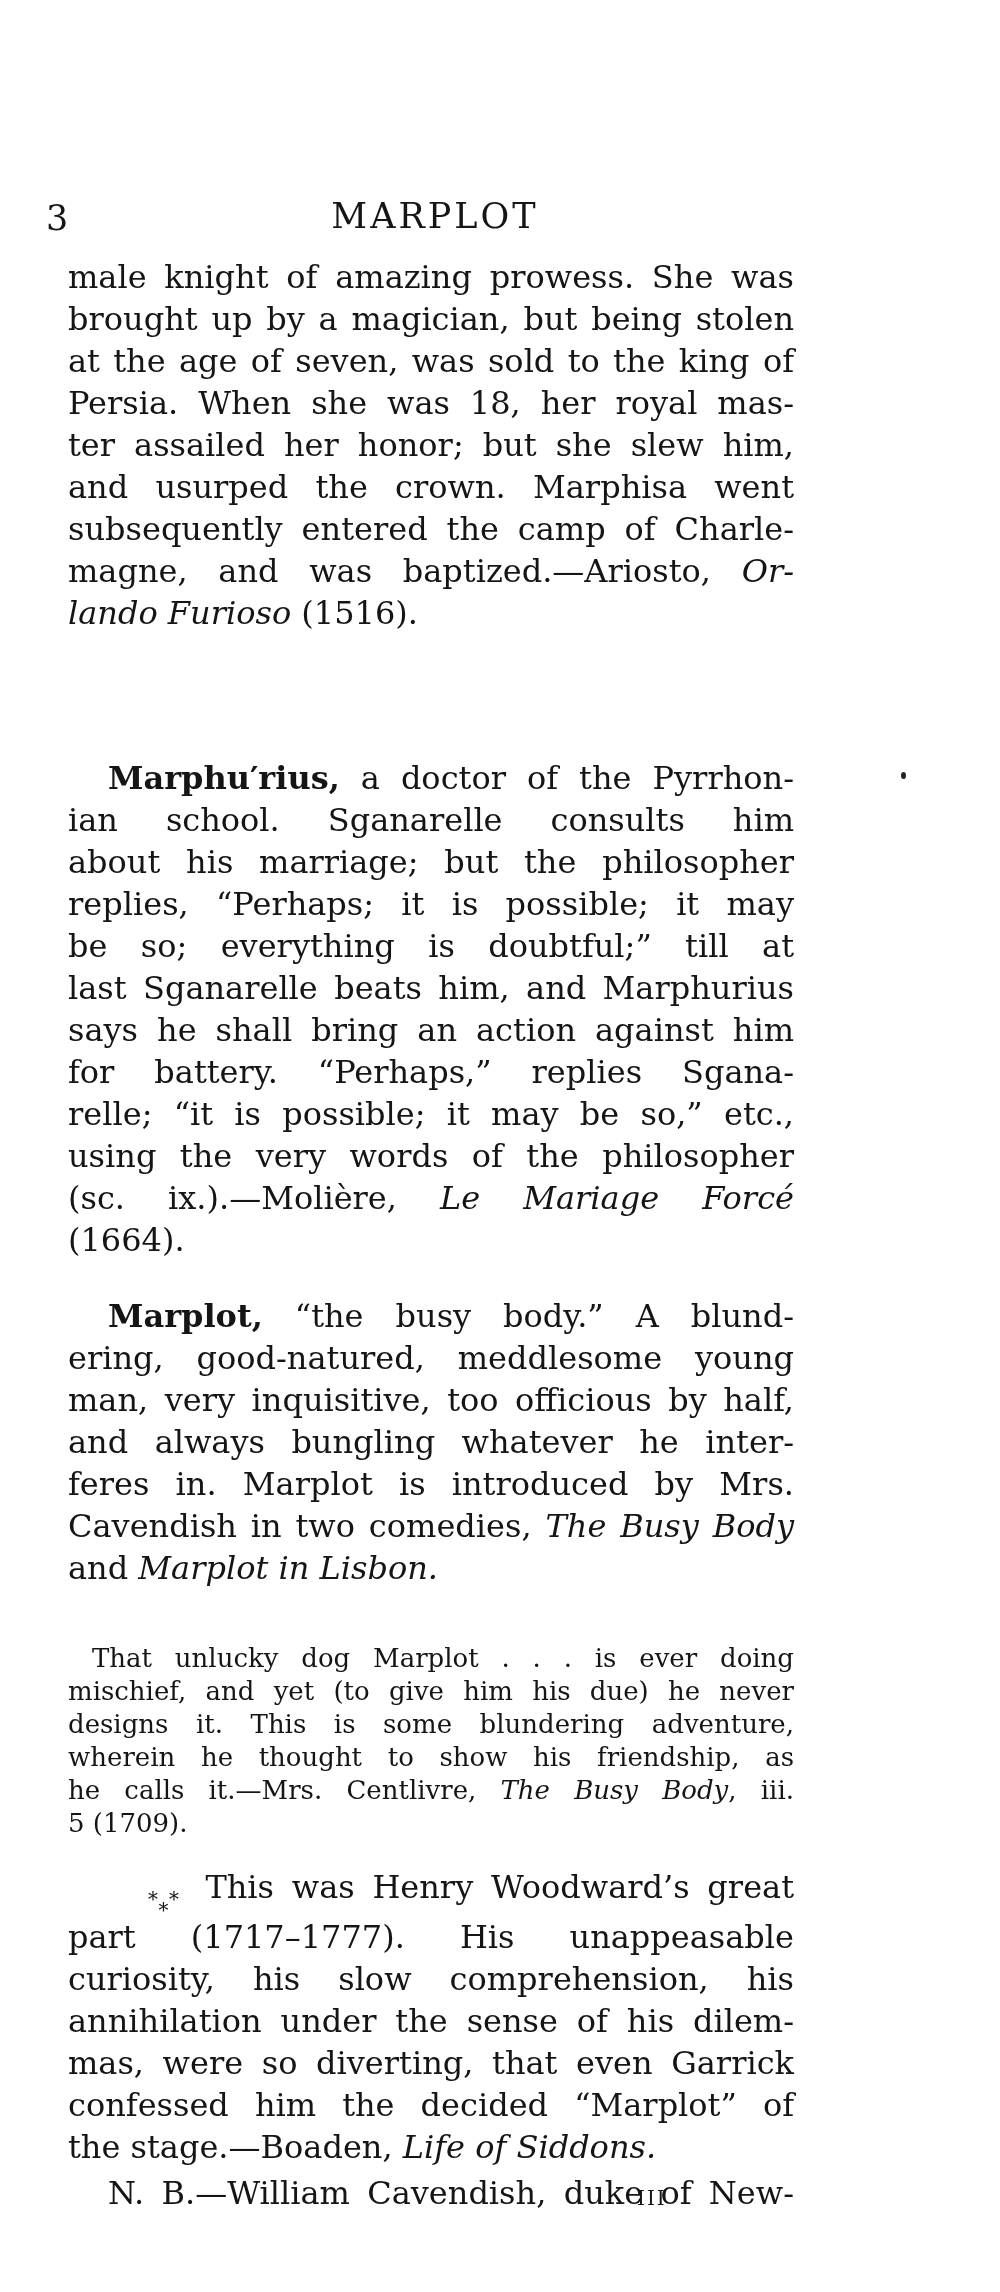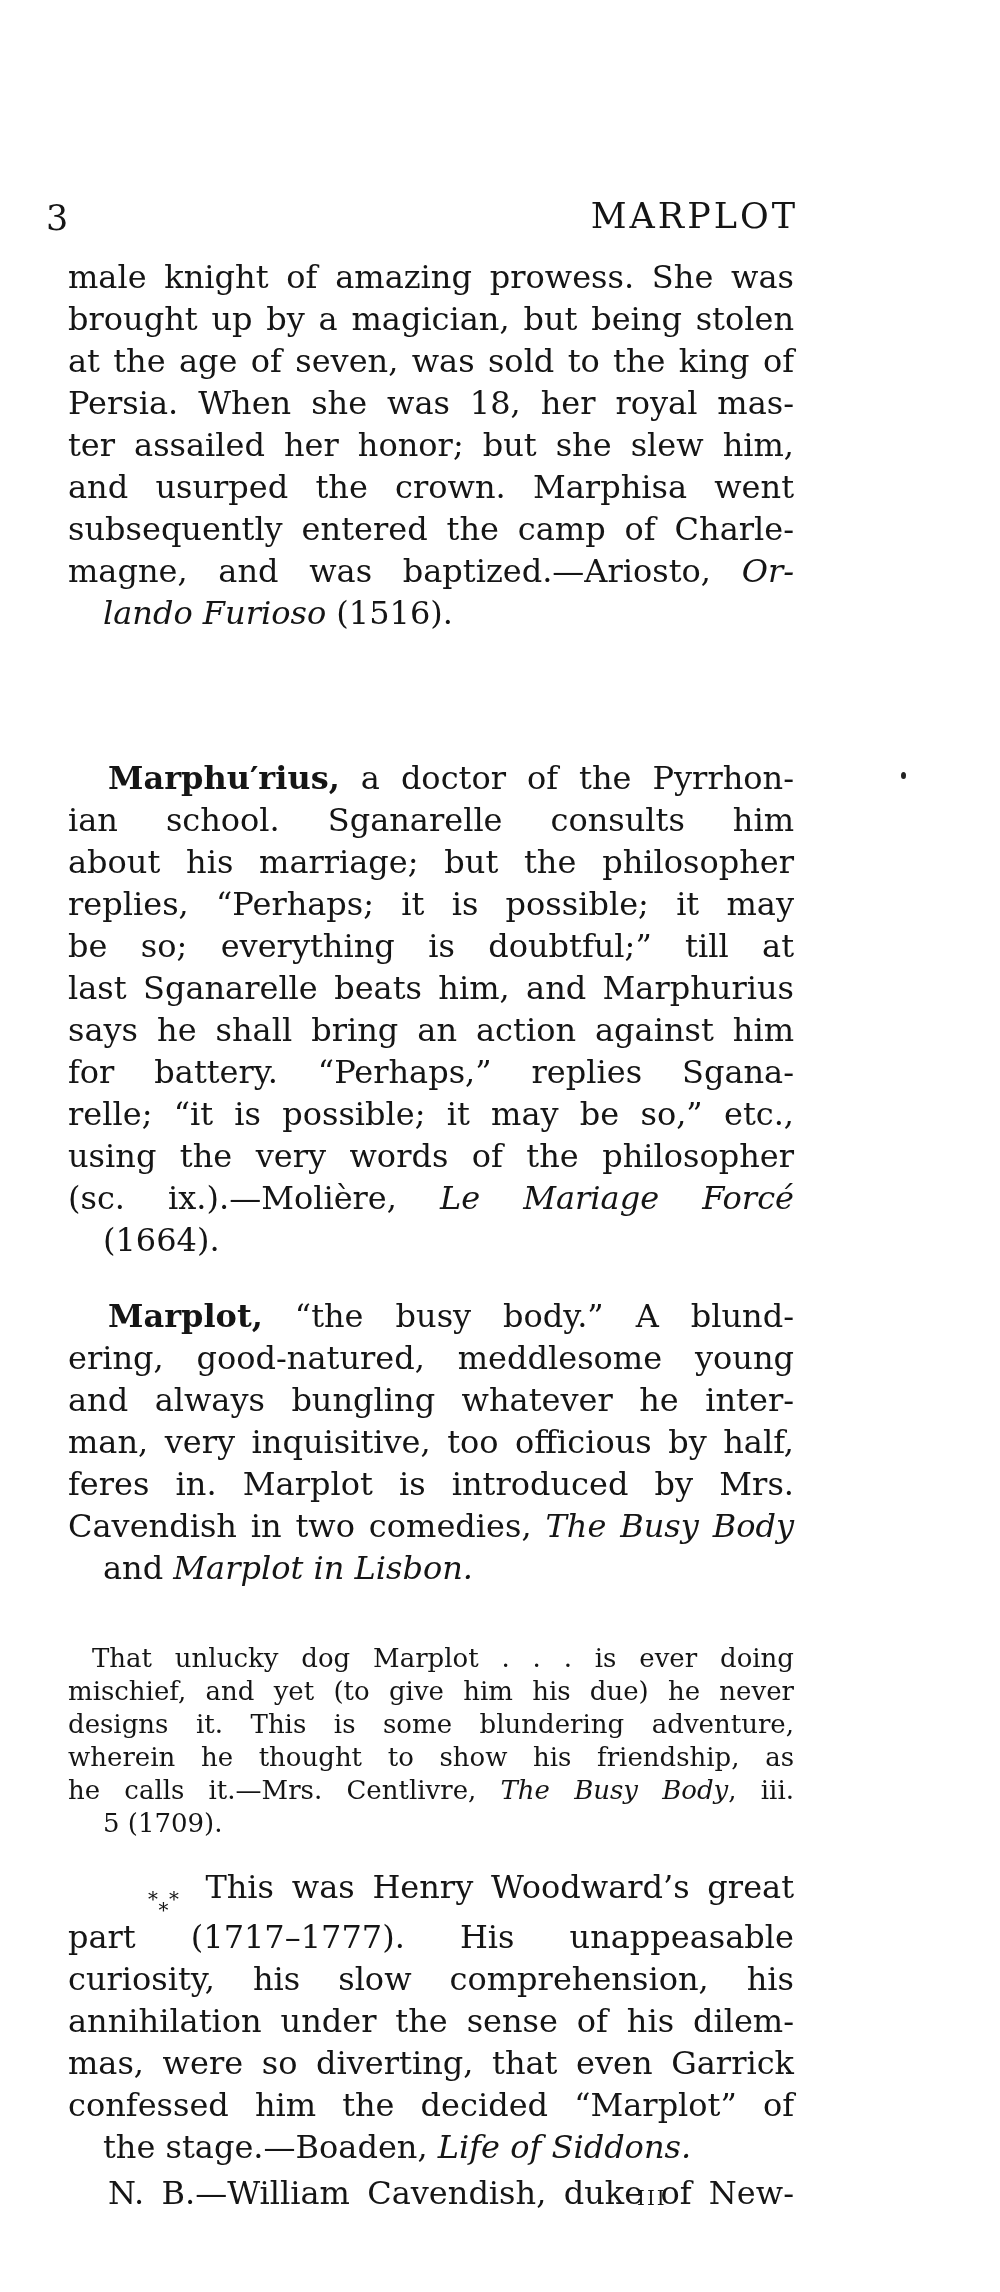--- a/index.html
+++ b/index.html
@@ -6,26 +6,26 @@
   .page{
     position:relative;
     width:1000px;height:2292px;
     background:#ffffff;
     color:#151515;
     font-family:"DejaVu Serif", serif;
     overflow:hidden;
   }
   .running-head{position:absolute;top:196px;left:0;width:1000px;height:52px;font-size:35px;}
   .pagenum{position:absolute;left:46px;top:2px;}
-  .headtitle{position:absolute;left:72px;width:726px;top:0;text-align:right;letter-spacing:3px;}
+  .headtitle{position:absolute;left:72px;width:726px;top:0;text-align:center;letter-spacing:3px;}
   .para{position:absolute;left:68px;width:726px;}
   .body-text{font-size:32px;line-height:42px;}
   .quote-text{font-size:26px;line-height:33px;}
   .ln{text-align:justify;text-align-last:justify;white-space:normal;}
-  .ln.last{text-align-last:left;margin-left:35px;}
+  .ln.last{text-align-last:left;}
   .ln.indent{text-indent:40px;}
   .quote-text .ln.indent{text-indent:24px;}
   .it{font-style:italic;}
   .bd{font-weight:bold;}
   .asterism{
     display:inline-flex;flex-direction:column;align-items:center;
     line-height:.52;font-size:.62em;letter-spacing:.12em;
     vertical-align:-0.42em;margin-right:.32em;
   }
   .signature{position:absolute;left:637px;top:2186px;width:84px;text-align:left;
@@ -66,22 +66,22 @@
       <div class="ln"><span>for battery.  “Perhaps,” replies Sgana-</span></div>
       <div class="ln"><span>relle; “it is possible; it may be so,” etc.,</span></div>
       <div class="ln"><span>using the very words of the philosopher</span></div>
       <div class="ln"><span>(sc. ix.).—Molière, </span><span class="it">Le Mariage Forcé</span></div>
       <div class="ln last"><span>(1664).</span></div>
     </section>
 
   <section class="para body-text" style="top:1295px">
       <div class="ln indent"><span class="bd">Marplot,</span><span> “the busy body.”  A blund-</span></div>
       <div class="ln"><span>ering, good-natured, meddlesome young</span></div>
+      <div class="ln"><span>man, very inquisitive, too officious by half,</span></div>
       <div class="ln"><span>and always bungling whatever he inter-</span></div>
-      <div class="ln"><span>man, very inquisitive, too officious by half,</span></div>
       <div class="ln"><span>feres in.  Marplot is introduced by Mrs.</span></div>
       <div class="ln"><span>Cavendish in two comedies, </span><span class="it">The Busy Body</span></div>
       <div class="ln last"><span>and </span><span class="it">Marplot in Lisbon.</span></div>
     </section>
 
   <section class="para quote-text" style="top:1642px">
       <div class="ln indent"><span>That unlucky dog Marplot . . . is ever doing</span></div>
       <div class="ln"><span>mischief, and yet (to give him his due) he never</span></div>
       <div class="ln"><span>designs it.  This is some blundering adventure,</span></div>
       <div class="ln"><span>wherein he thought to show his friendship, as</span></div>

